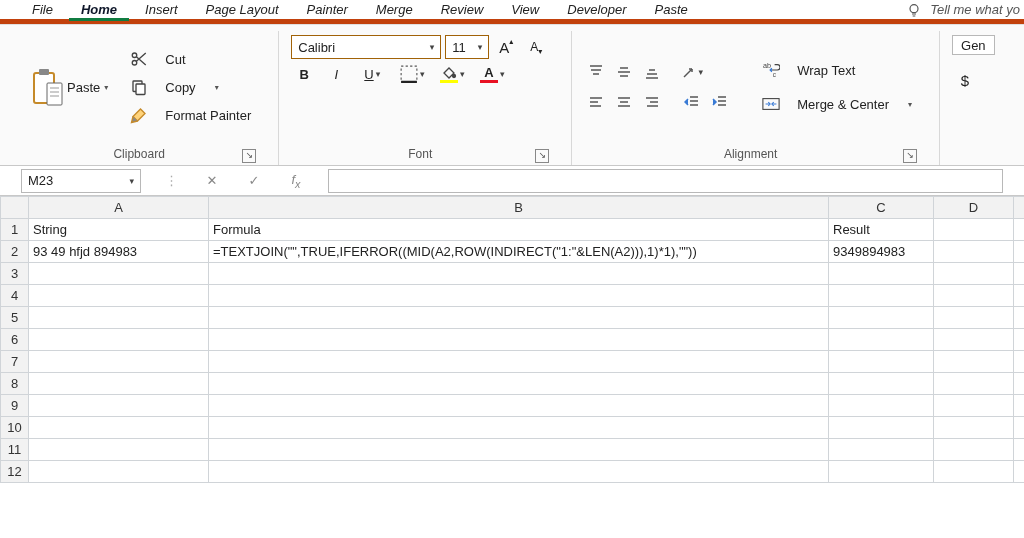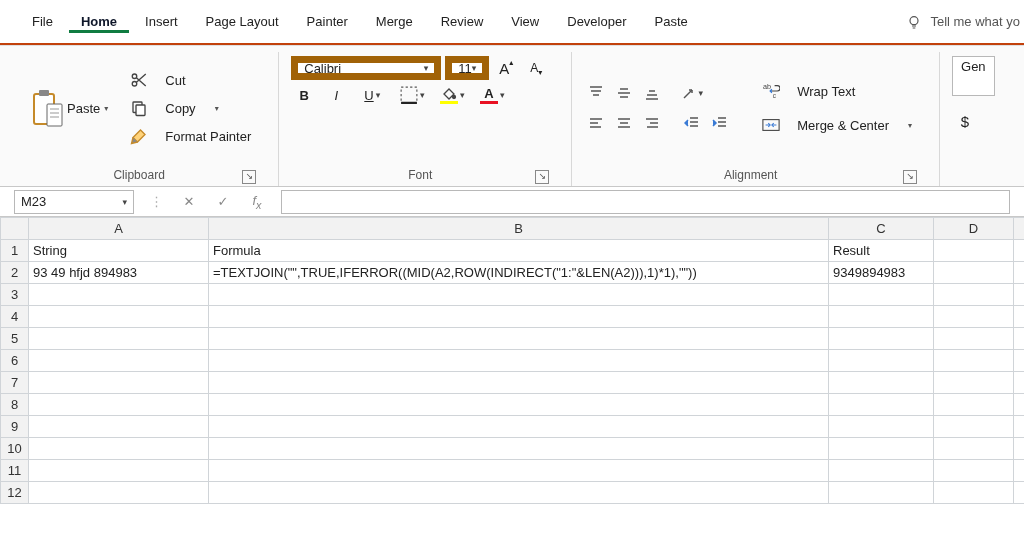--- a/index.html
+++ b/index.html
@@ -1,60 +1,60 @@
 <!DOCTYPE html>
 <html><head>
 <meta charset="utf-8">
 <style>
   * { box-sizing: border-box; margin:0; padding:0; }
   body { font-family: "Segoe UI", Tahoma, sans-serif; font-size:13px; color:#222; background:#fff; width:1024px; height:538px; overflow:hidden; }
-  .menubar { display:flex; align-items:center; height:45px; padding-left:20px; border-bottom:2px solid #c2410c; }
+  .menubar { display:flex; align-items:center; height:24px; padding-left:20px; border-bottom:5px solid #c2410c;font-style:italic; }
   .menubar .tab { padding:4px 12px 4px 12px; margin-right:4px; cursor:pointer; }
   .menubar .tab.active { color:#0f172a; font-weight:600; border-bottom:3px solid #107c41; padding-bottom:1px; }
   .menubar .tellme { margin-left:auto; display:flex; align-items:center; gap:8px; color:#555; padding-right:4px;}
   .tellme .bulb { width:16px; height:16px; }
   .ribbon { display:flex; background:#fafafa; border-bottom:1px solid #c8c8c8; border-top:1px solid #e0e0e0; padding:6px 10px 0 10px; height:142px; gap:10px; }
   .group { display:flex; flex-direction:column; padding:0 12px; position:relative; }
   .group + .group { border-left:1px solid #d8d8d8; }
   .group-body { flex:1; display:flex; align-items:center; gap:8px; padding:4px 0 8px 0; }
   .group-label { text-align:center; color:#555; font-size:12px; padding-bottom:4px; position:relative; }
   .dialog-launcher { position:absolute; right:0; bottom:2px; width:14px; height:14px; border:1px solid #888; font-size:9px; line-height:11px; text-align:center; color:#555; cursor:pointer;}
   .vstack { display:flex; flex-direction:column; gap:4px;}
   .hstack { display:flex; align-items:center; gap:4px;}
   .btn { display:flex; align-items:center; gap:17px; padding:2px 4px; border:1px solid transparent; border-radius:3px; cursor:pointer;}
   .btn .dd { font-size:8px; color:#555; margin-left:2px;}
   .paste-big { display:flex; flex-direction:row; align-items:center; gap:2px; padding:4px 8px;}
   .paste-big svg { width:34px; height:40px;}
   .iconsm { width:18px; height:18px; display:inline-block;}
-  .font-select, .size-select { height:24px; border:7px solid #a16207; background:#fff; display:flex; align-items:center; padding:0 6px; font-size:13px; cursor:pointer;}
+  .font-select, .size-select { height:24px; border:1px solid #a16207; background:#fff; display:flex; align-items:center; padding:0 6px; font-size:13px; cursor:pointer;}
   .font-select { width:150px; justify-content:space-between;}
   .size-select { width:44px; justify-content:space-between;}
   .tri { font-size:9px; color:#444;}
   .fmt-btn { width:26px; height:22px; display:flex; align-items:center; justify-content:center; cursor:pointer; border:1px solid transparent; border-radius:2px;}
   .fmt-btn.with-dd { width:34px; gap:2px;}
   .color-btn { display:flex; flex-direction:column; align-items:center; gap:0; cursor:pointer;}
   .color-bar { width:18px; height:3px;}
-  .namebox-row { display:flex; align-items:center; height:30px; border-bottom:1px solid #c8c8c8; padding:2px 14px; gap:14px;}
+  .namebox-row { display:flex; align-items:center; height:30px; border-bottom:1px solid #c8c8c8; padding:2px 21px; gap:22px;}
   .name-box { width:120px; height:24px; border:1px solid #b8b8b8; background:#fff; display:flex; align-items:center; padding:0 6px; font-size:13px; justify-content:space-between; cursor:text;}
   .fx-btn { width:20px; height:20px; display:flex; align-items:center; justify-content:center; color:#888; cursor:pointer;}
   .formula-bar { flex:1; height:24px; border:1px solid #b8b8b8; background:#fff; padding:0 6px; font-size:13px; cursor:text;}
   .sheet { position:relative; overflow:hidden; flex:1;}
   table.grid { border-collapse:collapse; width:100%; table-layout:fixed;}
   table.grid td, table.grid th { border:1px solid #d0d4d8; height:22px; padding:0 4px; font-size:13px; background:#fff; overflow:hidden; white-space:nowrap;}
   table.grid th { background:#f2f2f2; color:#333; font-weight:400; text-align:center;}
   table.grid .rowhdr { width:28px; text-align:center; background:#f2f2f2;}
   table.grid .corner { background:#f2f2f2;}
   .col-A { width:180px;}
   .col-B { width:620px;}
   .col-C { width:105px;}
   .col-D { width:80px;}
   .col-E { width:30px;}
   .align-btn { width:24px; height:20px; display:flex; align-items:center; justify-content:center; cursor:pointer;}
   .align-btn svg { width:16px; height:16px;}
-  .genbtn { border:1px solid #b8b8b8; padding:2px 8px; height:40px; background:#fff; cursor:pointer;}
+  .genbtn { border:1px solid #b8b8b8; padding:2px 8px; height:20px; background:#fff; cursor:pointer;}
   svg { display:block;}
 </style>
 </head>
 <body>
 
 <div class="menubar">
   <div class="tab">File</div>
   <div class="tab active">Home</div>
   <div class="tab">Insert</div>
   <div class="tab">Page Layout</div>

